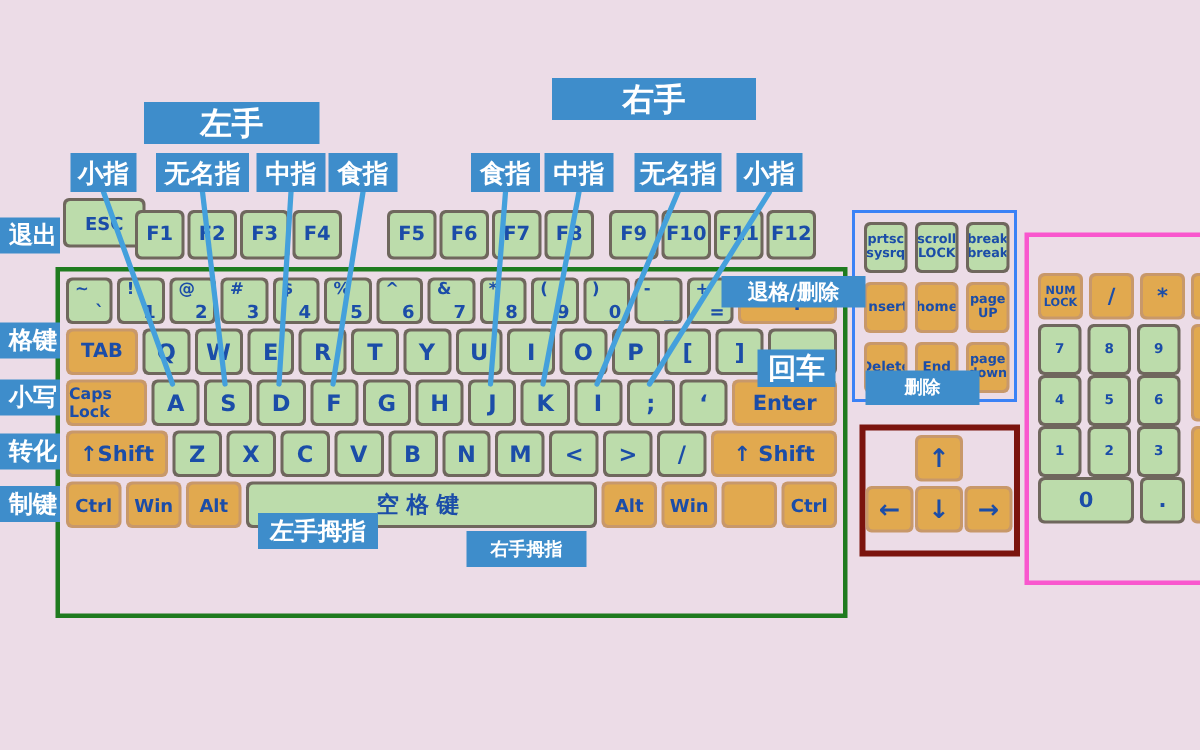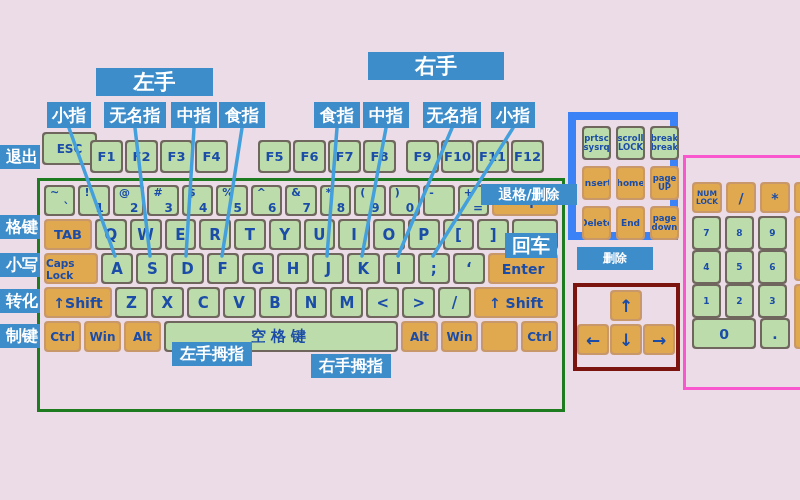--- a/index.html
+++ b/index.html
@@ -36,21 +36,21 @@
   .tabk{flex:0 0 48px}.tabk .cap{font-size:13px}
   .row2 .key.blank{flex:0 0 46px}
   .capsk{flex:0 0 54px}.capsk .cap{font-size:10.5px}
   .enterk{flex:0 0 70px}.enterk .cap{font-size:14px}
   .lshift{flex:0 0 68px}.rshift{flex:0 0 84px}
   .lshift .cap,.rshift .cap{font-size:14px}
   .row5 .gen .key{flex:0 0 37px}
   .row5 .gen .cap{font-size:12px}
   .spacek{flex:1 1 auto}.spacek .cap{font-size:15px;letter-spacing:5px}
   
-  .red-box{position:absolute;left:568px;top:112px;width:110px;height:128px;border:8px solid #3b82f6}
+  .red-box{position:absolute;left:568px;top:140px;width:110px;height:128px;border:2px solid #3b82f6}
   .nav-row{position:absolute;left:6px;display:flex;gap:5px;height:34px;width:96px}
   .nav-row .key{flex:0 0 29px}
   .nav-row .cap{font-size:9px}
   
   .darkred-box{position:absolute;left:573px;top:283px;width:107px;height:88px;border:4px solid #7b140e}
   .akey{position:absolute;width:32px;height:31px;flex:none}
   .akey .cap{font-size:17px}
   
   .pink-box{position:absolute;left:683px;top:155px;width:125px;height:235px;border:3px solid #f957ce}
   .npkey{position:absolute;width:30px;height:31px;flex:none}
@@ -487,15 +487,15 @@
       <line x1="337" y1="128" x2="327" y2="256"></line>
       <line x1="386" y1="128" x2="362" y2="256"></line>
       <line x1="452" y1="128" x2="398" y2="256"></line>
       <line x1="513" y1="128" x2="433" y2="256"></line>
     </g>
   </svg>
 
   <div class="blabel" style="left:481px;top:184px;width:96px;height:21px;font-size:14px">退格/删除</div>
   <div class="blabel" style="left:505px;top:233px;width:52px;height:25px;font-size:19px">回车</div>
   <div class="blabel" style="left:172px;top:342px;width:80px;height:24px;font-size:16px">左手拇指</div>
-  <div class="blabel" style="left:311px;top:354px;width:80px;height:24px;font-size:16px">右手拇指</div>
+  <div class="blabel" style="left:311px;top:354px;width:80px;height:24px;font-size:12px">右手拇指</div>
 
 </div>
 
 </body></html>

